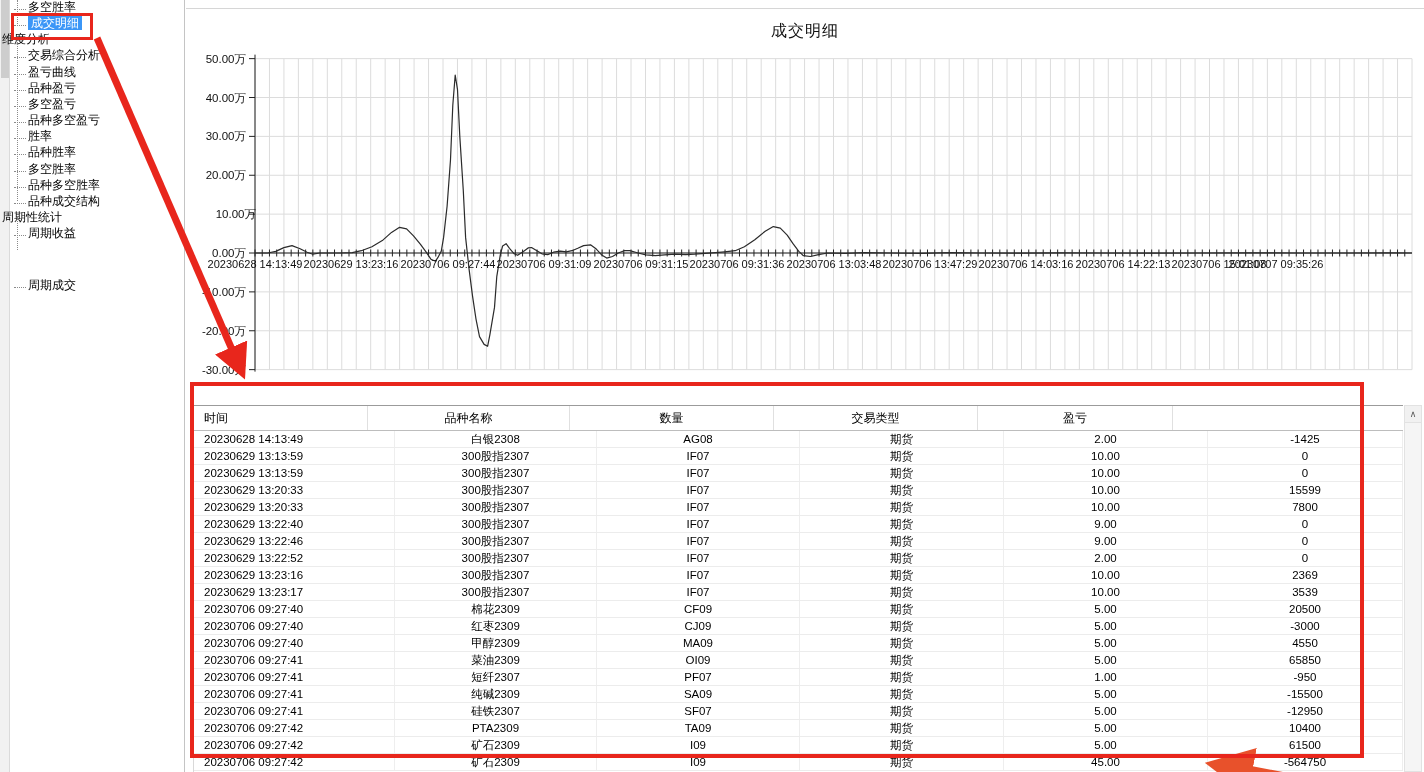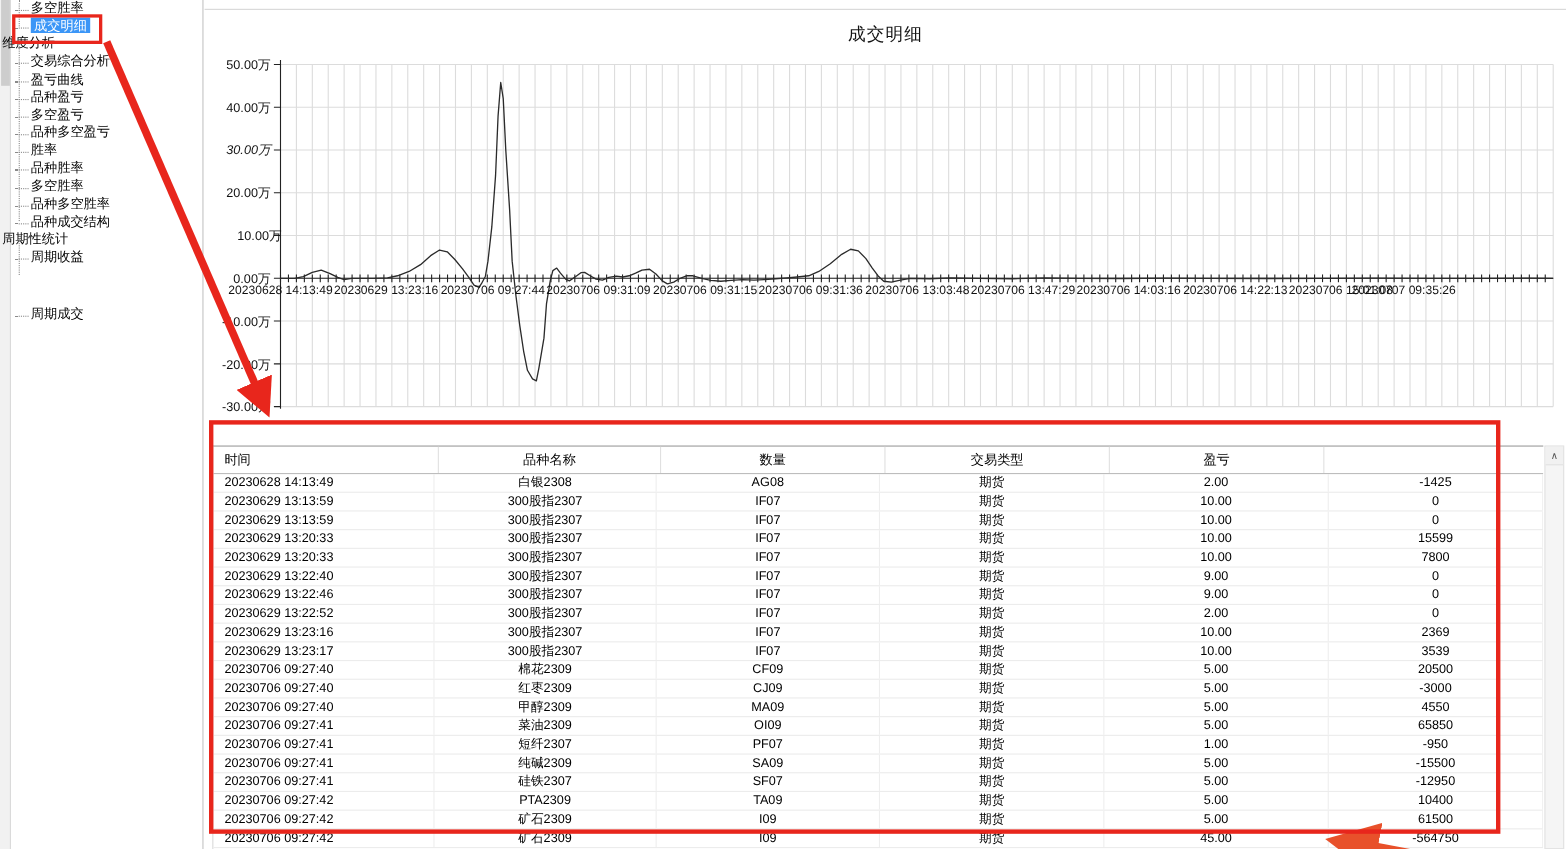--- a/index.html
+++ b/index.html
@@ -348,21 +348,21 @@
         <line x1="1128.8437500000032" y1="199.5" x2="1128.8437500000032" y2="206.5" stroke="#222" stroke-width="1"></line>
         <line x1="1136.0750000000032" y1="199.5" x2="1136.0750000000032" y2="206.5" stroke="#222" stroke-width="1"></line>
         <line x1="1143.3062500000033" y1="199.5" x2="1143.3062500000033" y2="206.5" stroke="#222" stroke-width="1"></line>
         <line x1="1150.5375000000033" y1="199.5" x2="1150.5375000000033" y2="206.5" stroke="#222" stroke-width="1"></line>
         <line x1="1157.7687500000034" y1="199.5" x2="1157.7687500000034" y2="206.5" stroke="#222" stroke-width="1"></line>
         <path d="M8.0,203.0 L20.7,203.0 L28.8,201.4 L36.9,197.6 L45.0,195.6 L53.1,198.7 L60.1,202.2 L65.8,204.2 L72.8,203.0 L92.5,203.0 L105.2,202.6 L114.4,200.7 L124.9,196.8 L135.3,190.6 L144.5,182.4 L152.6,177.3 L159.6,178.9 L166.5,185.9 L173.5,194.4 L179.2,202.2 L183.9,209.2 L188.5,211.2 L190.8,207.7 L194.3,201.1 L196.6,187.4 L200.1,156.3 L203.5,109.7 L205.8,55.3 L208.2,25.0 L210.5,39.7 L212.8,86.4 L216.3,140.8 L218.6,187.4 L222.0,218.6 L225.5,245.8 L229.0,269.1 L232.5,286.6 L237.1,294.4 L240.6,296.3 L242.9,284.6 L247.5,257.4 L249.8,226.3 L253.3,204.9 L255.6,196.0 L259.1,193.7 L262.5,198.3 L267.2,203.8 L270.6,205.3 L276.4,201.4 L281.1,197.9 L284.5,197.6 L290.3,201.1 L294.9,203.8 L300.7,204.6 L306.5,202.2 L313.4,201.1 L319.2,201.8 L325.0,200.7 L330.8,198.3 L336.6,195.6 L343.5,194.8 L349.3,199.1 L355.1,205.3 L359.7,208.1 L365.5,206.5 L371.3,203.0 L377.1,200.7 L382.9,200.7 L391.0,203.0 L399.1,204.9 L408.3,205.7 L417.6,204.9 L428.0,204.2 L438.4,204.6 L447.7,204.2 L458.1,203.4 L468.5,202.6 L477.7,201.8 L488.2,200.7 L497.4,196.8 L507.8,189.8 L518.2,181.2 L526.3,176.6 L533.3,178.1 L540.2,185.1 L546.0,193.7 L551.8,201.4 L556.4,205.7 L563.4,206.5 L571.5,204.6 L580.7,203.0 L598.1,203.4 L617.7,202.6 L643.2,203.0 L673.3,203.4 L703.4,202.6 L733.4,203.0 L772.8,203.2 L813.3,202.8 L852.6,203.0 L903.5,203.2 L953.3,203.0 L1003.0,202.8 L1052.8,203.0 L1102.5,203.0 L1143.0,202.8 L1165.0,203.0" fill="none" stroke="#2b2b2b" stroke-width="1.2" stroke-linejoin="round"></path>
       </svg>
     <div id="ylabs">
         <div class="ylab" style="left: 0px; top: 52px;">50.00万</div>
         <div class="ylab" style="left: 0px; top: 91px;">40.00万</div>
-        <div class="ylab" style="left: 0px; top: 129px; font-style: italic;">30.00万</div>
+        <div class="ylab" style="left: 0px; top: 129px;">30.00万</div>
         <div class="ylab" style="left: 0px; top: 168px;">20.00万</div>
         <div class="ylab" style="left: 10px; top: 207px;">10.00万</div>
         <div class="ylab" style="left: 0px; top: 246px;">0.00万</div>
         <div class="ylab" style="left: 0px; top: 285px;">-10.00万</div>
         <div class="ylab" style="left: 0px; top: 324px;">-20.00万</div>
         <div class="ylab" style="left: 0px; top: 363px;">-30.00万</div>
       </div>
     <div id="xlabs">
         <div class="xlab" style="left: 69px;">20230628 14:13:49</div>
         <div class="xlab" style="left: 165px;">20230629 13:23:16</div>
@@ -373,21 +373,21 @@
         <div class="xlab" style="left: 648px;">20230706 13:03:48</div>
         <div class="xlab" style="left: 744px;">20230706 13:47:29</div>
         <div class="xlab" style="left: 840px;">20230706 14:03:16</div>
         <div class="xlab" style="left: 937px;">20230706 14:22:13</div>
         <div class="xlab" style="left: 1033px;">20230706 15:01:08</div>
         <div class="xlab" style="left: 1090px; text-align: right;">20230707 09:35:26</div>
       </div>
 
     <div id="grid">
       <div class="hrow" id="thead">
-          <div class="hcell" style="width: 205px;">时间</div>
+          <div class="hcell" style="width: 174px;">时间</div>
           <div class="hcell" style="width: 202px;">品种名称</div>
           <div class="hcell" style="width: 204px;">数量</div>
           <div class="hcell" style="width: 204px;">交易类型</div>
           <div class="hcell" style="width: 195px;">盈亏</div>
         </div>
       <div id="tbody">
           <div class="drow">
             <div class="dcell" style="width: 201px;">20230628 14:13:49</div>
             <div class="dcell" style="width: 202px;">白银2308</div>
             <div class="dcell" style="width: 203px;">AG08</div>

